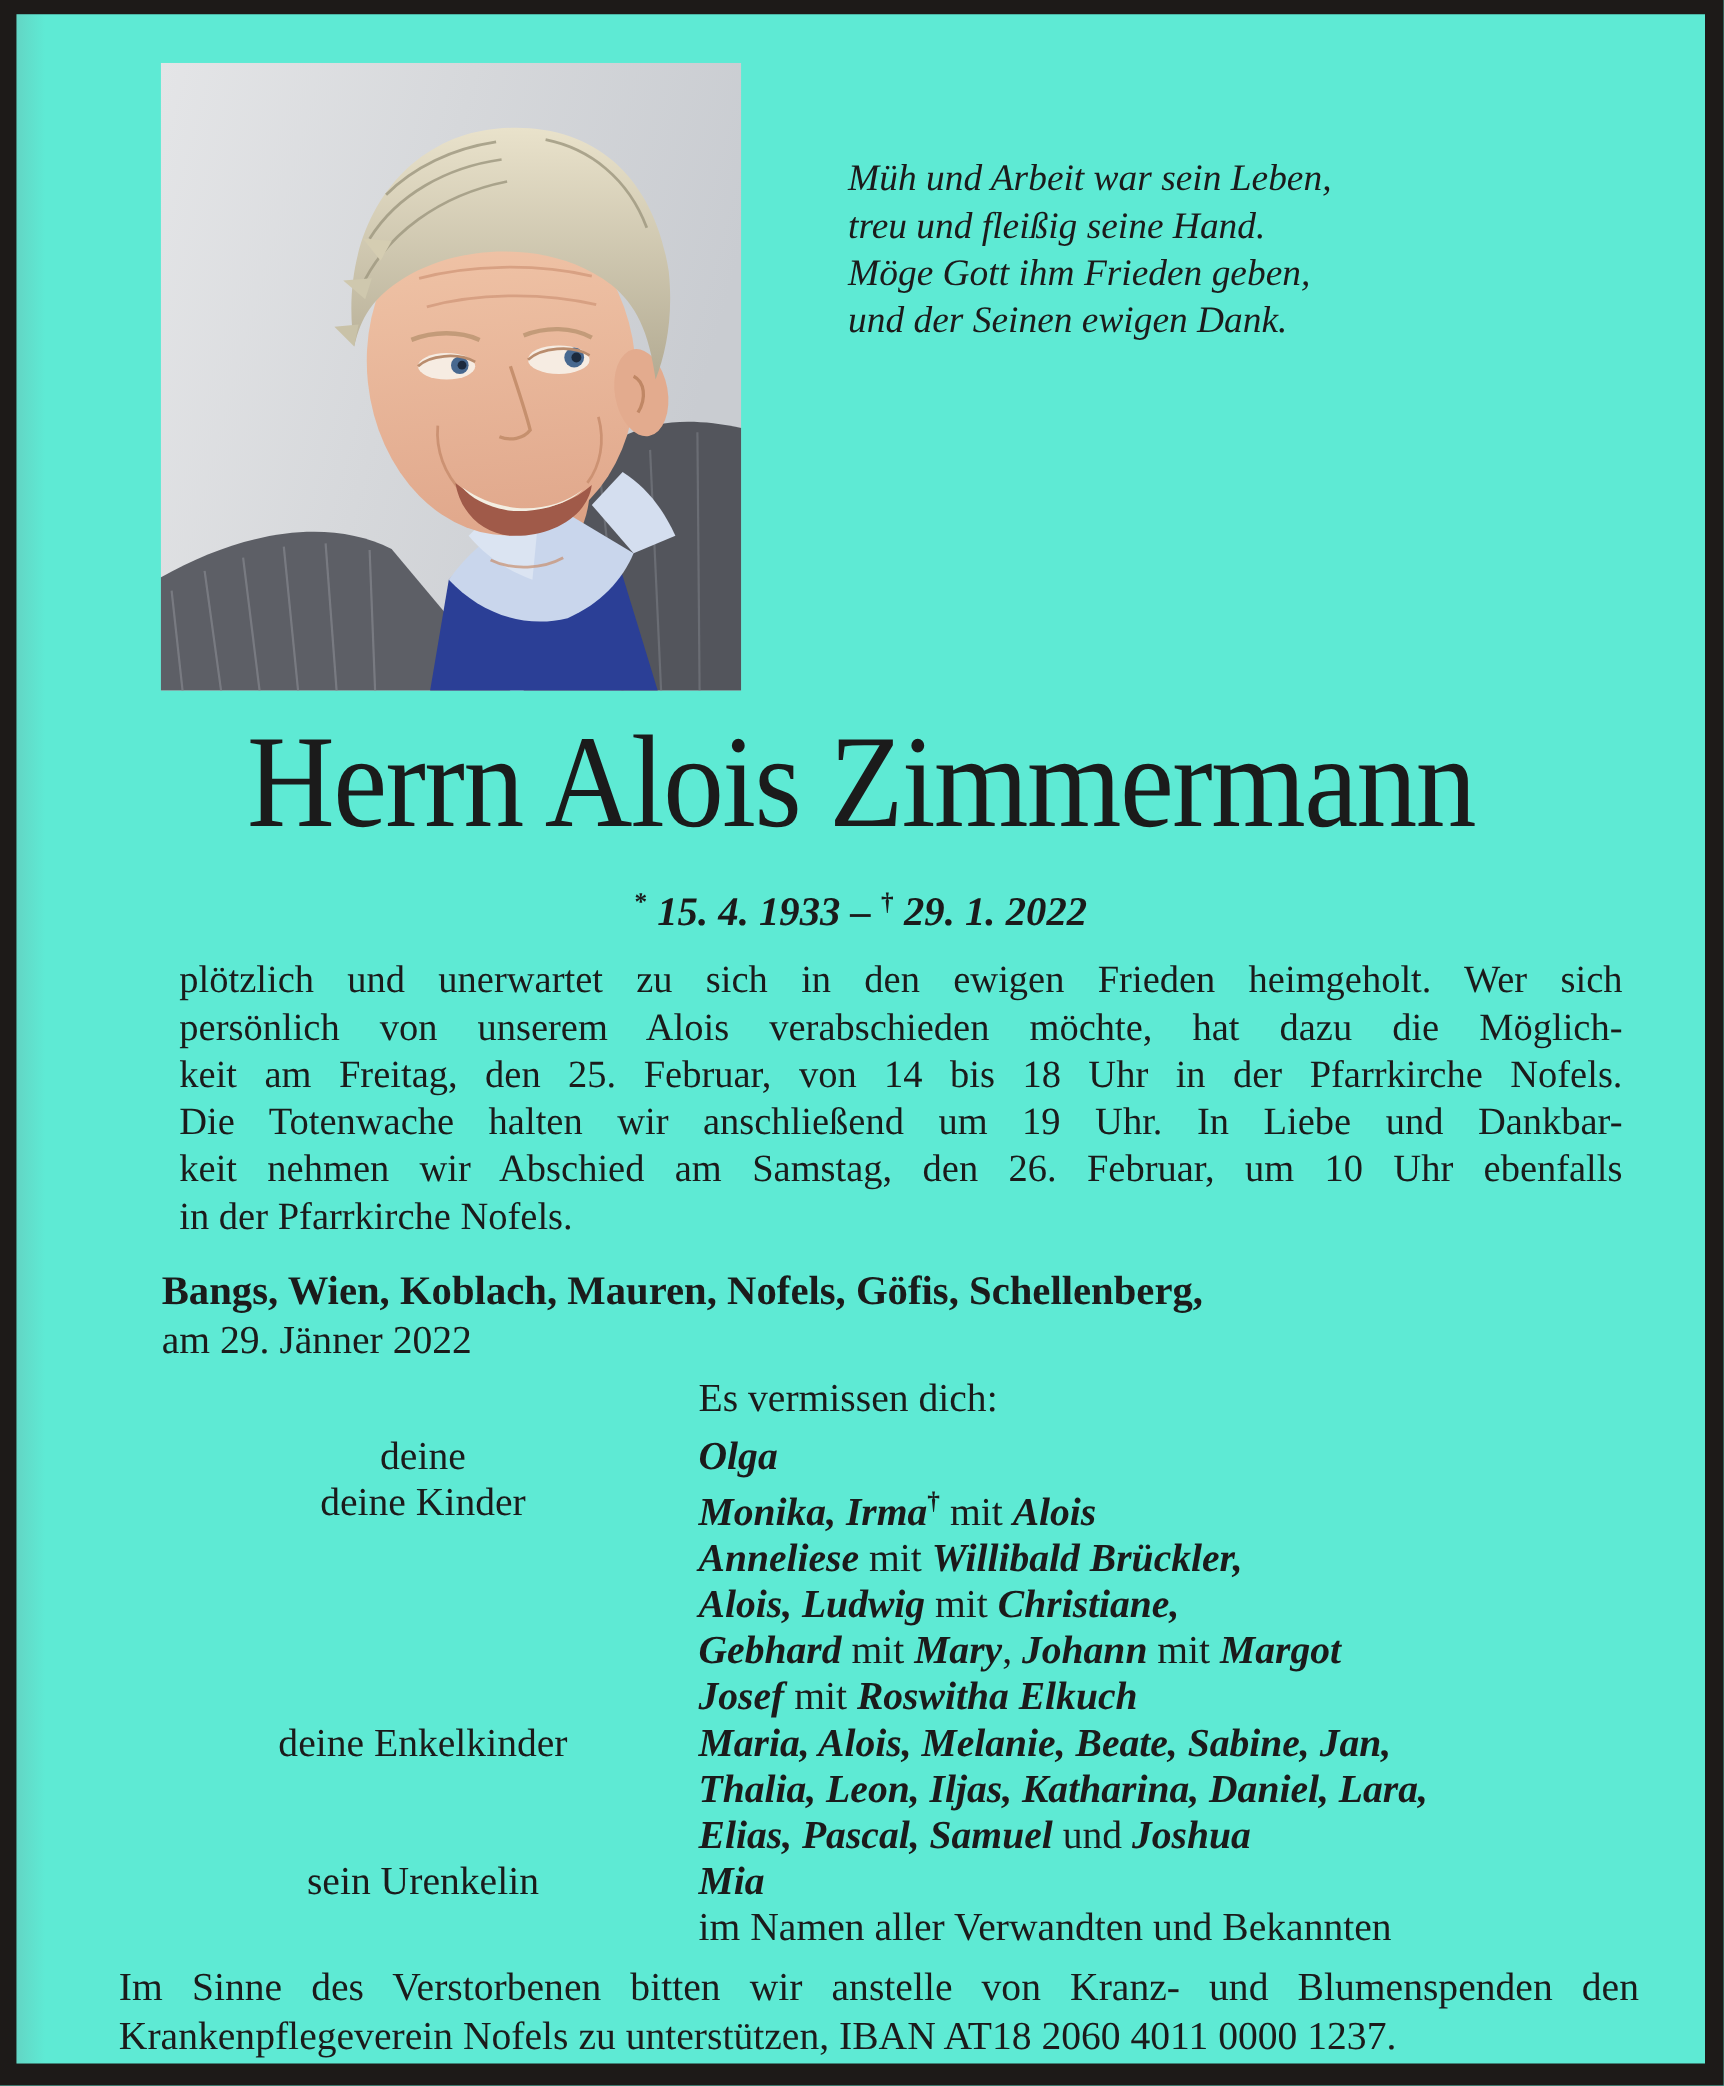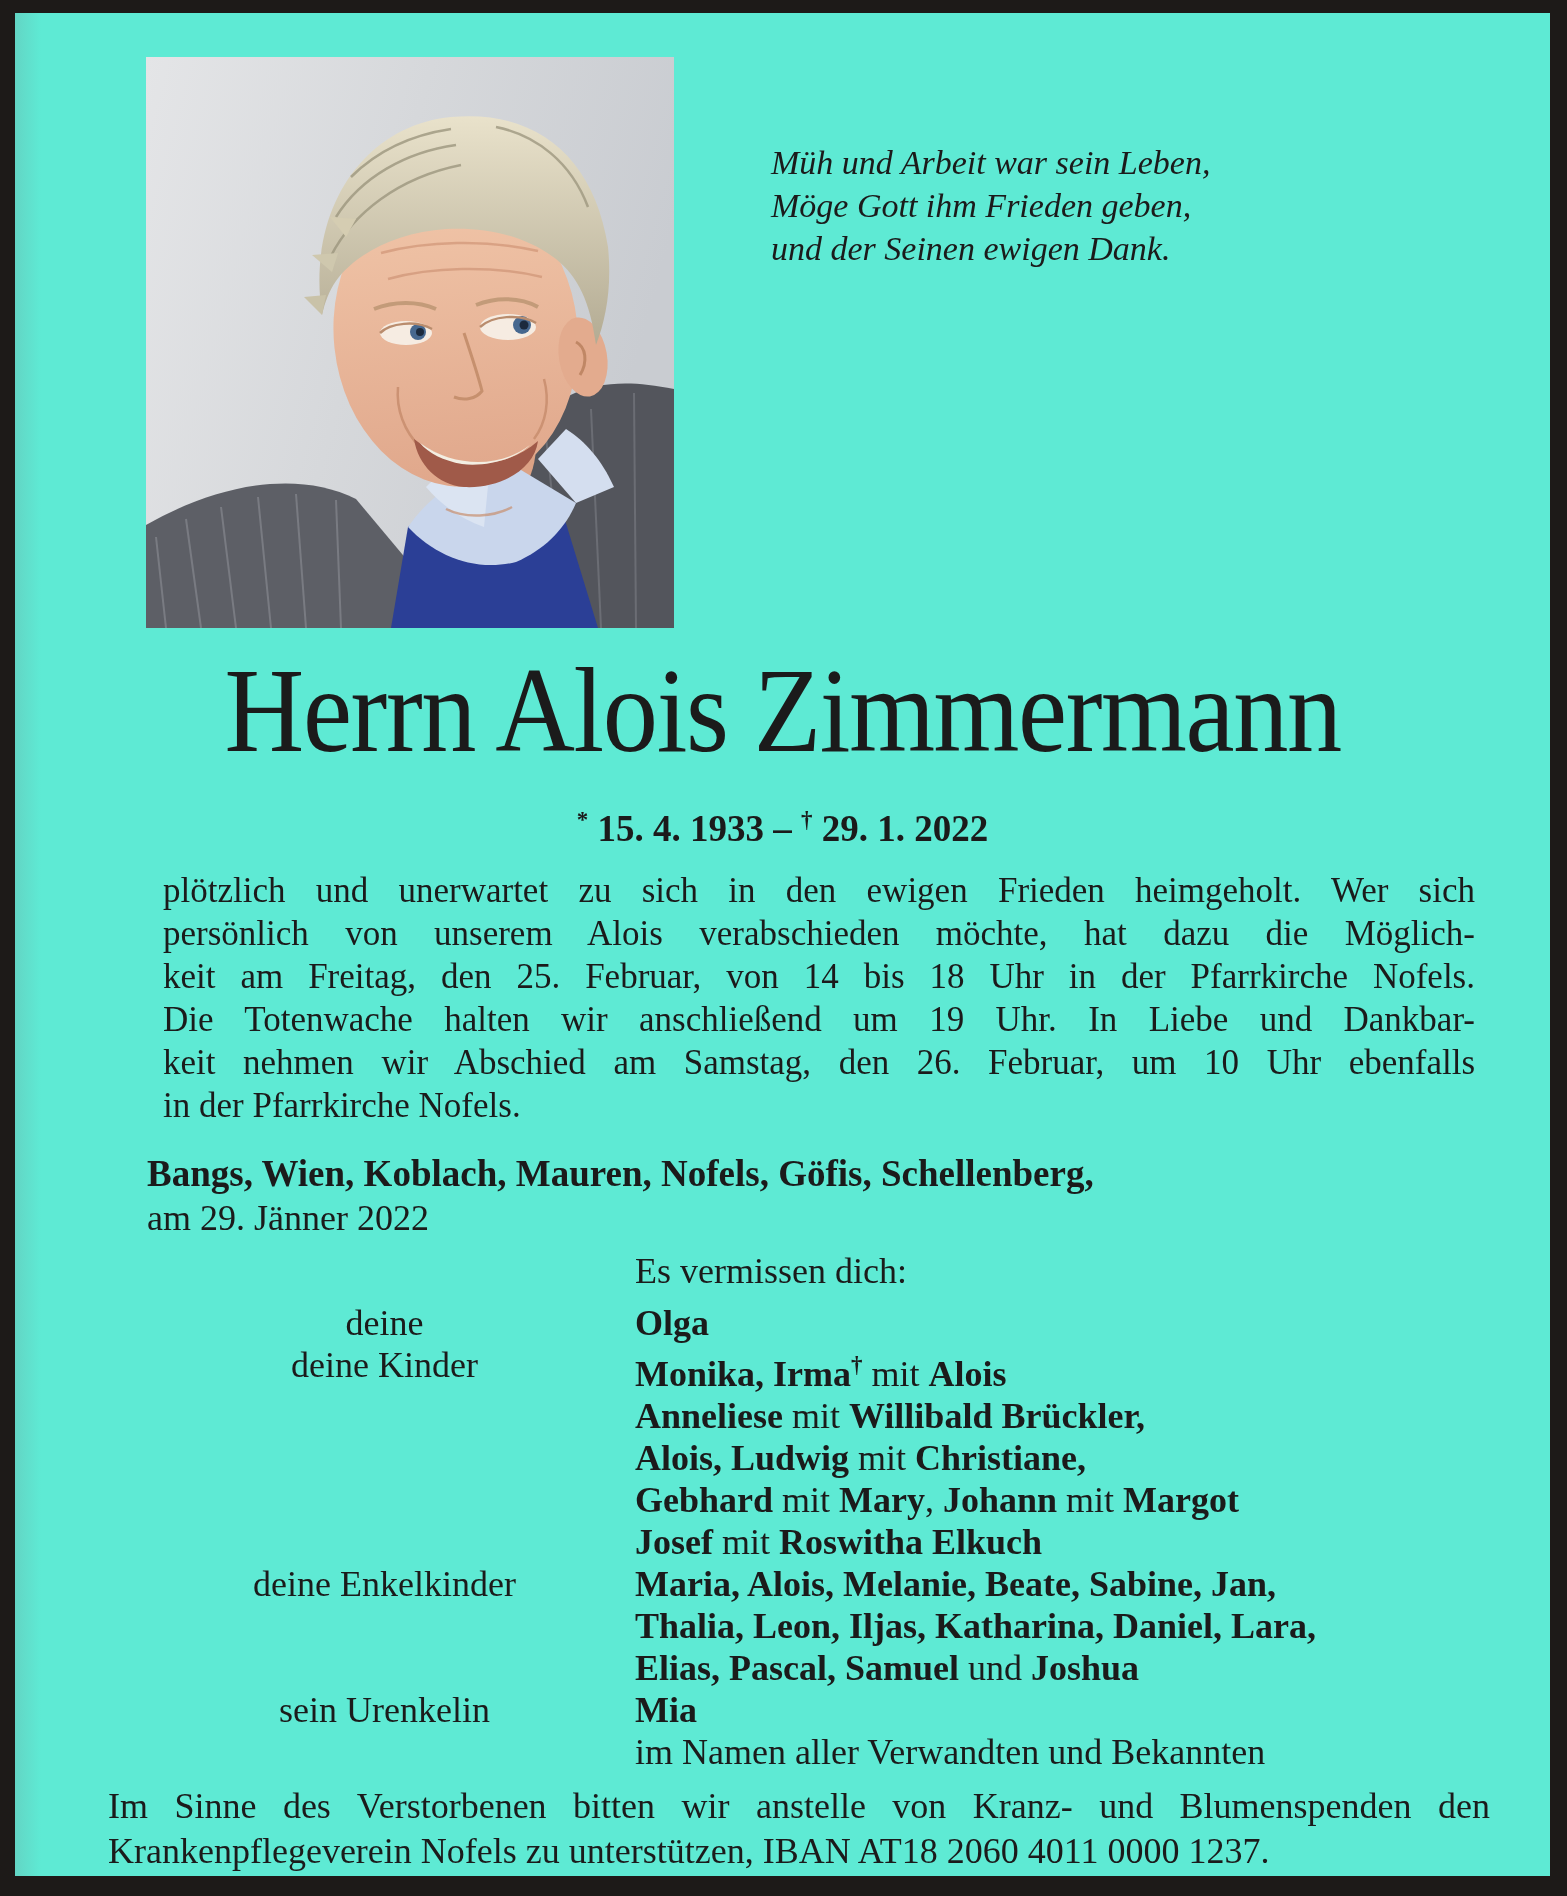--- a/index.html
+++ b/index.html
@@ -40,21 +40,21 @@
   .mainp .line{text-align:justify;text-align-last:justify;margin-left:16px;}
   .mainp .line:last-child{text-align-last:left;}
   .cities{left:132px;top:1139px;font-size:37px;line-height:43px;font-weight:bold;}
   .dateline{left:132px;top:1184px;font-size:36px;line-height:43px;}
   .missing{left:620px;top:1237px;font-size:36px;line-height:42px;}
   
   .family{left:132px;top:1289px;width:1340px;font-size:36px;line-height:42px;}
   .frow{display:flex;align-items:flex-start;}
   .flabel{width:475px;padding-right:13px;flex:none;text-align:center;}
   .fvalues{flex:1;min-width:0;}
-  .seg-b{font-weight:bold;}
+  .seg-b{font-weight:bold;font-style:italic;}
   .seg-r{font-weight:normal;}
   .seg-sup,.seg-bs{font-weight:bold;font-size:23px;vertical-align:14px;}
   
   .donation{left:93px;top:1771px;width:1382px;font-size:36px;line-height:45px;}
   .donation .line{text-align:justify;text-align-last:justify;}
   .donation .line:last-child{text-align-last:left;}
 </style>
 </head>
 <body style="color: rgb(27, 27, 27);">
 
@@ -147,20 +147,21 @@
       <path d="M398 322 C404 344 400 366 388 382" stroke="#cc9273" stroke-width="2.5" fill="none"></path>
 
       <path d="M268 382 C310 416 360 412 392 384 C388 414 352 432 318 430 C292 428 272 408 268 382 Z" fill="#a05a49"></path>
       <path d="M274 386 C310 412 356 410 384 388 C370 402 340 410 316 407 C298 404 282 396 274 386 Z" fill="#f3eee2"></path>
       <path d="M300 452 C320 462 348 460 366 450" stroke="#c78f6e" stroke-width="2.5" fill="none" opacity="0.7"></path>
     </svg>
   </div>
 
   <div class="abs poem">
       <div class="line">Müh und Arbeit war sein Leben,</div>
+      <div class="line">treu und fleißig seine Hand.</div>
       <div class="line">Möge Gott ihm Frieden geben,</div>
       <div class="line">und der Seinen ewigen Dank.</div>
     </div>
 
 
   <div class="abs headline">
     <span class="inner">Herrn Alois Zimmermann</span>
   </div>
 
   <div class="abs dates"><span class="seg-sup">*</span><span class="seg-b"> 15. 4. 1933 – </span><span class="seg-sup">†</span><span class="seg-b"> 29. 1. 2022</span></div>

